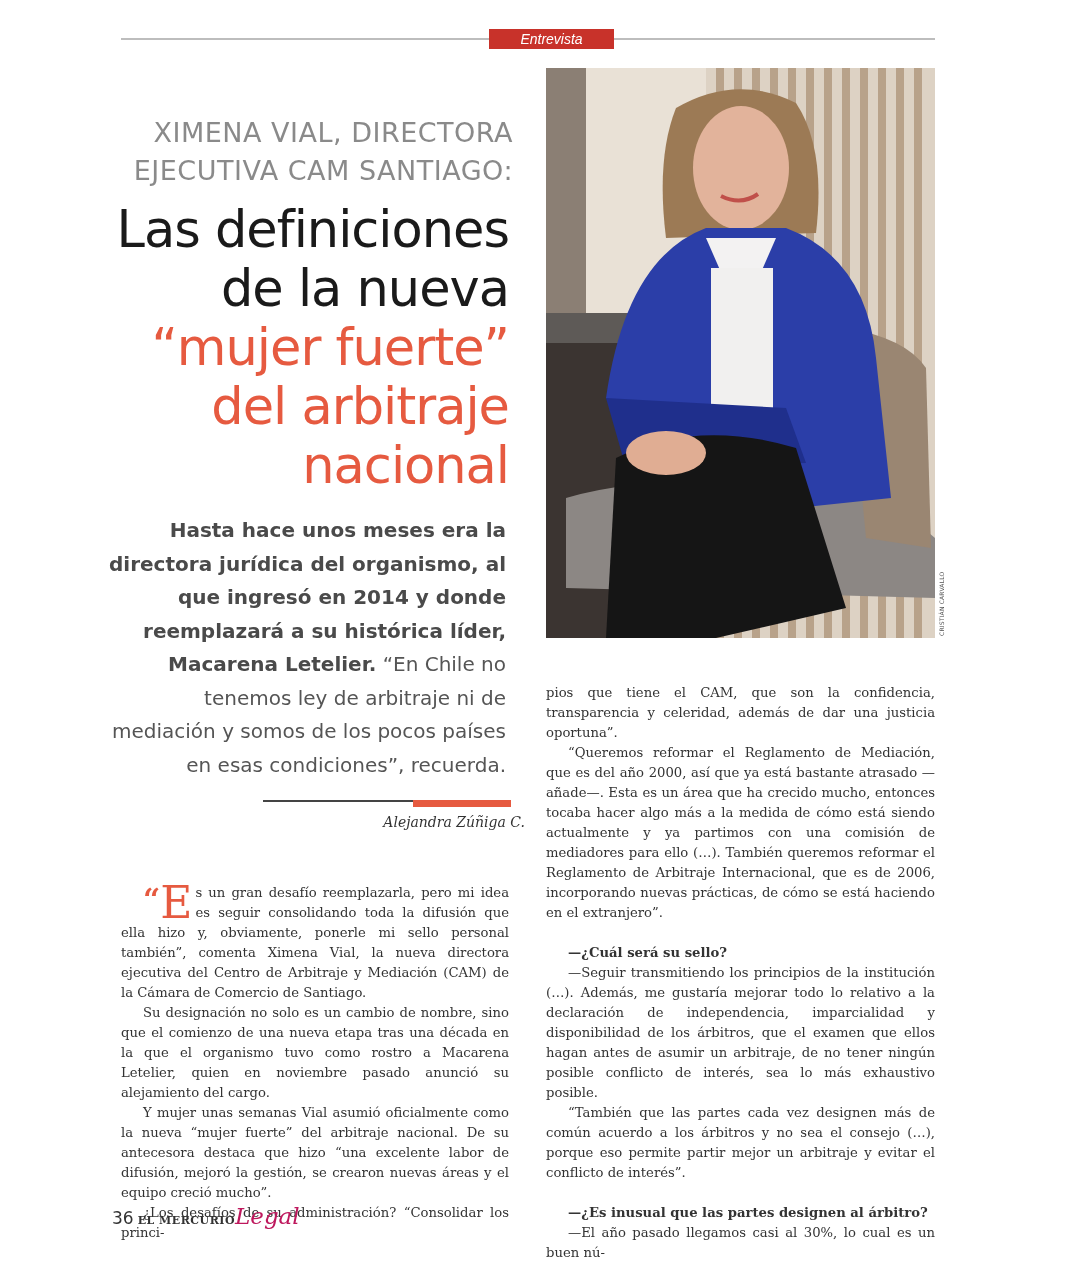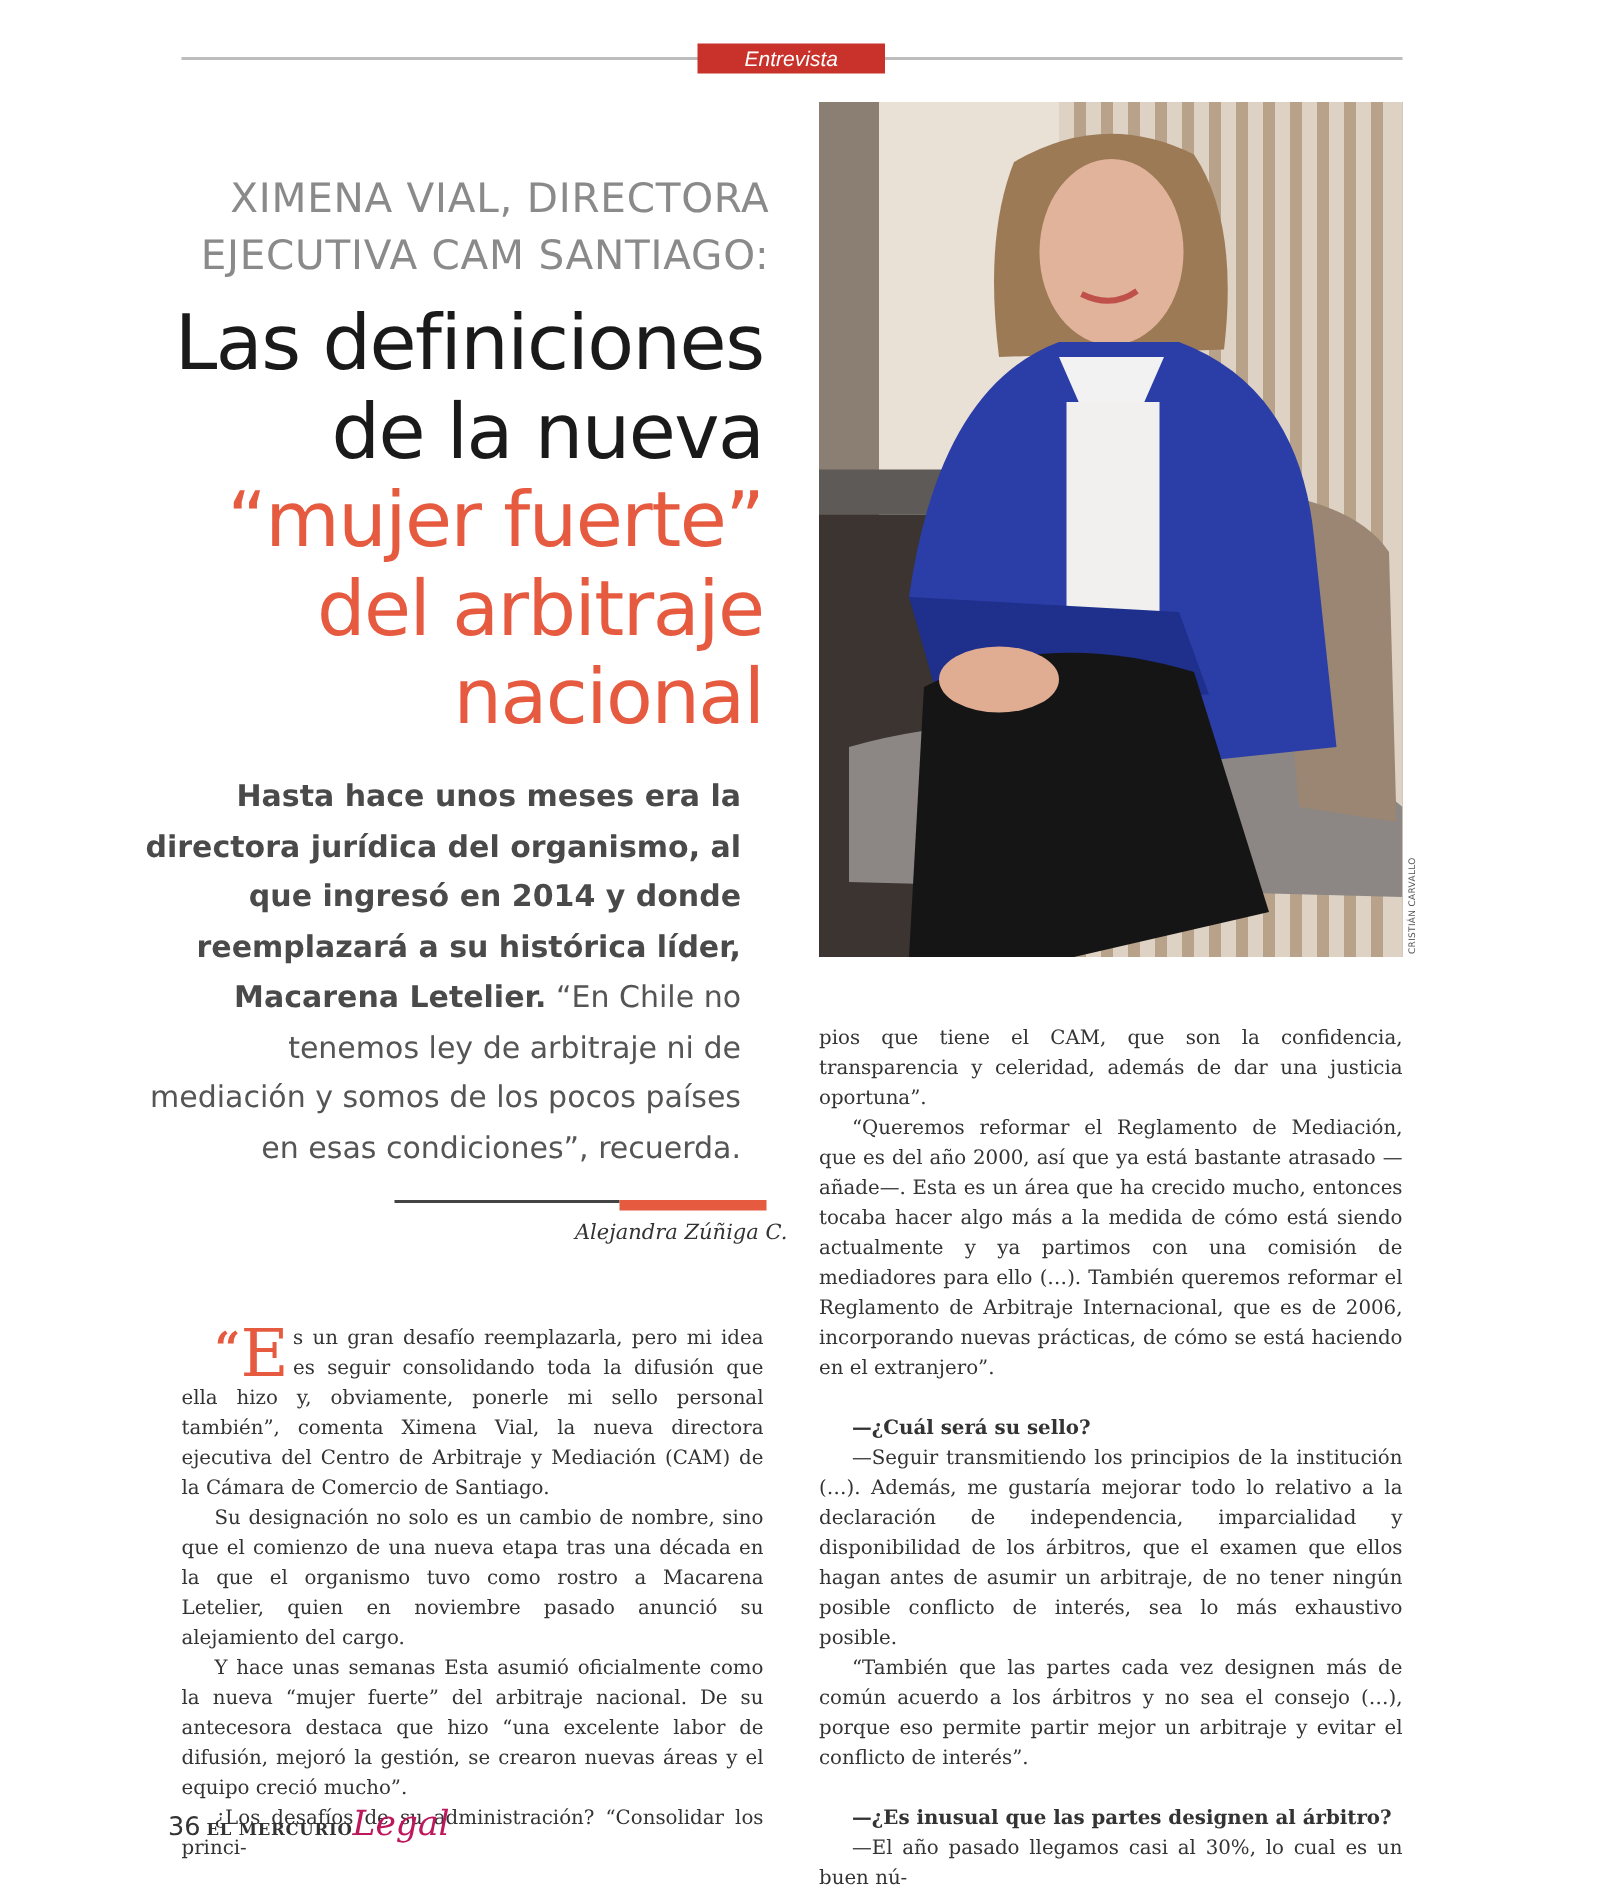--- a/index.html
+++ b/index.html
@@ -1,29 +1,29 @@
 <!DOCTYPE html>
 <html><head>
 <meta charset="utf-8">
 <style>
   html, body { margin: 0; padding: 0; background: #ffffff; }
   body { width: 1080px; height: 1261px; position: relative; overflow: hidden; font-family: "DejaVu Serif", serif; color: #333; }
 
   .top-rule { position: absolute; left: 121px; top: 38px; width: 814px; height: 2px; background: #bdbdbd; }
-  .section-tag { position: absolute; left: 465px; top: 29px; width: 125px; height: 20px; background: #c8322a; color: #fff;
+  .section-tag { position: absolute; left: 489px; top: 29px; width: 125px; height: 20px; background: #c8322a; color: #fff;
     font-family: "Liberation Sans", sans-serif; font-style: italic; font-size: 14px; line-height: 20px; text-align: center; }
 
   .kicker { position: absolute; right: 567px; top: 114px; width: 420px; text-align: right;
     font-family: "DejaVu Sans", sans-serif; font-size: 27px; line-height: 38px; color: #8a8a8a; letter-spacing: 0.5px; font-weight: normal; }
   .headline { position: absolute; right: 571px; top: 200px; width: 440px; text-align: right;
     font-family: "DejaVu Sans", sans-serif; font-size: 51px; line-height: 59px; color: #1a1a1a; margin: 0; font-weight: normal; letter-spacing: -1px; }
   .headline .accent { color: #e65a40; font-weight: normal; display: block; letter-spacing: -1px; }
   .headline .plain { display: block; }
 
-  .lead { position: absolute; right: 586px; top: 514px; width: 410px; text-align: right;
+  .lead { position: absolute; right: 574px; top: 514px; width: 410px; text-align: right;
     font-family: "DejaVu Sans", sans-serif; font-size: 20px; line-height: 33.5px; color: #555; }
   .lead b { color: #4a4a4a; }
 
   .byline-rule { position: absolute; left: 263px; top: 800px; width: 150px; height: 2px; background: #444; }
   .byline-rule-accent { position: absolute; left: 413px; top: 800px; width: 98px; height: 7px; background: #e65a40; }
   .byline { position: absolute; right: 555px; top: 814px; font-family: "DejaVu Serif", serif; font-style: italic; font-size: 14px; color: #333; }
 
   .photo { position: absolute; left: 546px; top: 68px; width: 389px; height: 570px; overflow: hidden;
     background: linear-gradient(90deg, #7a6d62 0%, #d8ccbd 18%, #e6dccd 30%, #cdbba4 45%, #b9a48b 70%, #a38d75 100%); }
   .photo svg { width: 100%; height: 100%; display: block; }
@@ -108,21 +108,21 @@
 <div class="credit">
     <span>CRISTIÁN CARVALLO</span>
   </div>
 
 <div class="col col1">
   <div class="dropcap-wrap">
     <span class="dropcap"><span class="dq">“</span><span>E</span></span>
     <p class="noindent">s un gran desafío reemplazarla, pero mi idea es seguir consolidando toda la difusión que ella hizo y, obviamente, ponerle mi sello personal también”, comenta Ximena Vial, la nueva directora ejecutiva del Centro de Arbitraje y Mediación (CAM) de la Cámara de Comercio de Santiago.</p>
   </div>
   <p>Su designación no solo es un cambio de nombre, sino que el comienzo de una nueva etapa tras una década en la que el organismo tuvo como rostro a Macarena Letelier, quien en noviembre pasado anunció su alejamiento del cargo.</p>
-  <p>Y hace unas semanas Esta asumió oficialmente como la nueva “mujer fuerte” del arbitraje nacional. De su antecesora destaca que hizo “una excelente labor de difusión, mejoró la gestión, se crearon nuevas áreas y el equipo creció mucho”.</p>
+  <p>Y mujer unas semanas Vial asumió oficialmente como la nueva “mujer fuerte” del arbitraje nacional. De su antecesora destaca que hizo “una excelente labor de difusión, mejoró la gestión, se crearon nuevas áreas y el equipo creció mucho”.</p>
   <p>¿Los desafíos de su administración? “Consolidar los princi-</p>
 </div>
 
 <div class="col col2">
   <p class="noindent">pios que tiene el CAM, que son la confidencia, transparencia y celeridad, además de dar una justicia oportuna”.</p>
   <p>“Queremos reformar el Reglamento de Mediación, que es del año 2000, así que ya está bastante atrasado —añade—. Esta es un área que ha crecido mucho, entonces tocaba hacer algo más a la medida de cómo está siendo actualmente y ya partimos con una comisión de mediadores para ello (…). También queremos reformar el Reglamento de Arbitraje Internacional, que es de 2006, incorporando nuevas prácticas, de cómo se está haciendo en el extranjero”.</p>
   <p class="q">—¿Cuál será su sello?</p>
   <p>—Seguir transmitiendo los principios de la institución (…). Además, me gustaría mejorar todo lo relativo a la declaración de independencia, imparcialidad y disponibilidad de los árbitros, que el examen que ellos hagan antes de asumir un arbitraje, de no tener ningún posible conflicto de interés, sea lo más exhaustivo posible.</p>
   <p>“También que las partes cada vez designen más de común acuerdo a los árbitros y no sea el consejo (…), porque eso permite partir mejor un arbitraje y evitar el conflicto de interés”.</p>
   <p class="q">—¿Es inusual que las partes designen al árbitro?</p>

